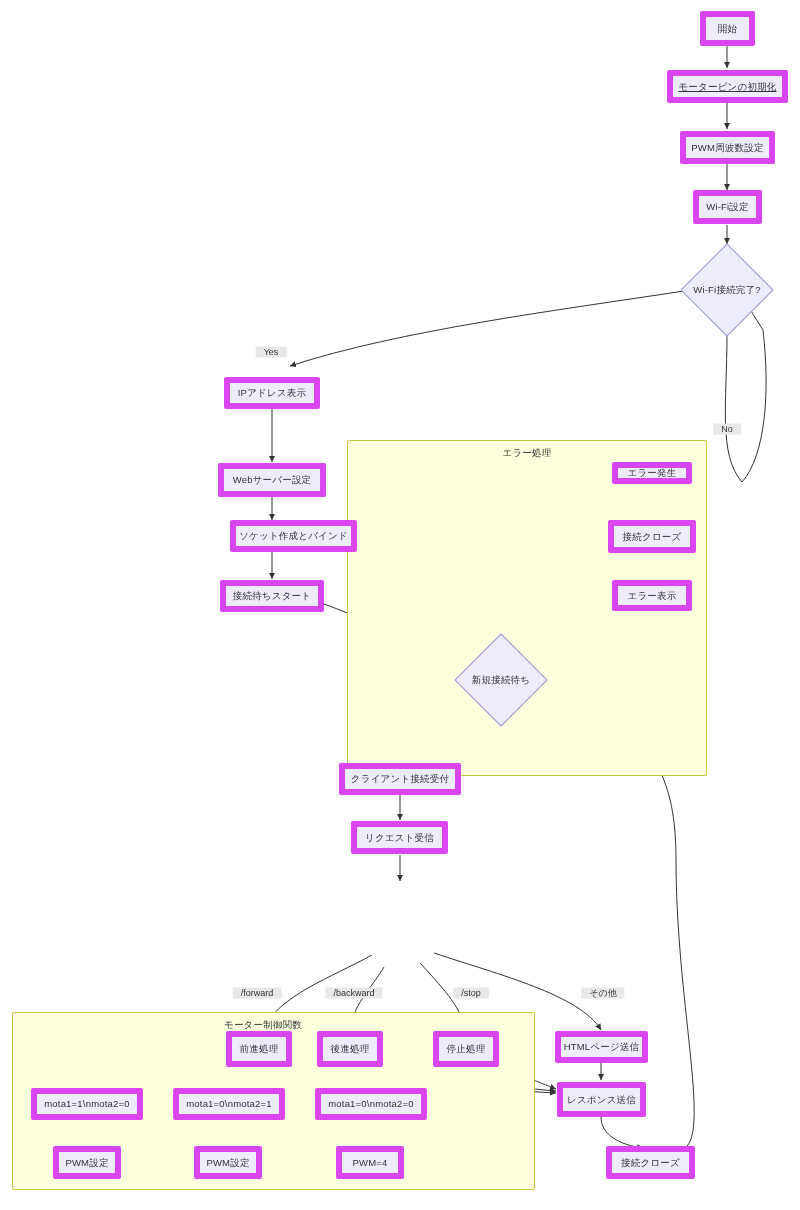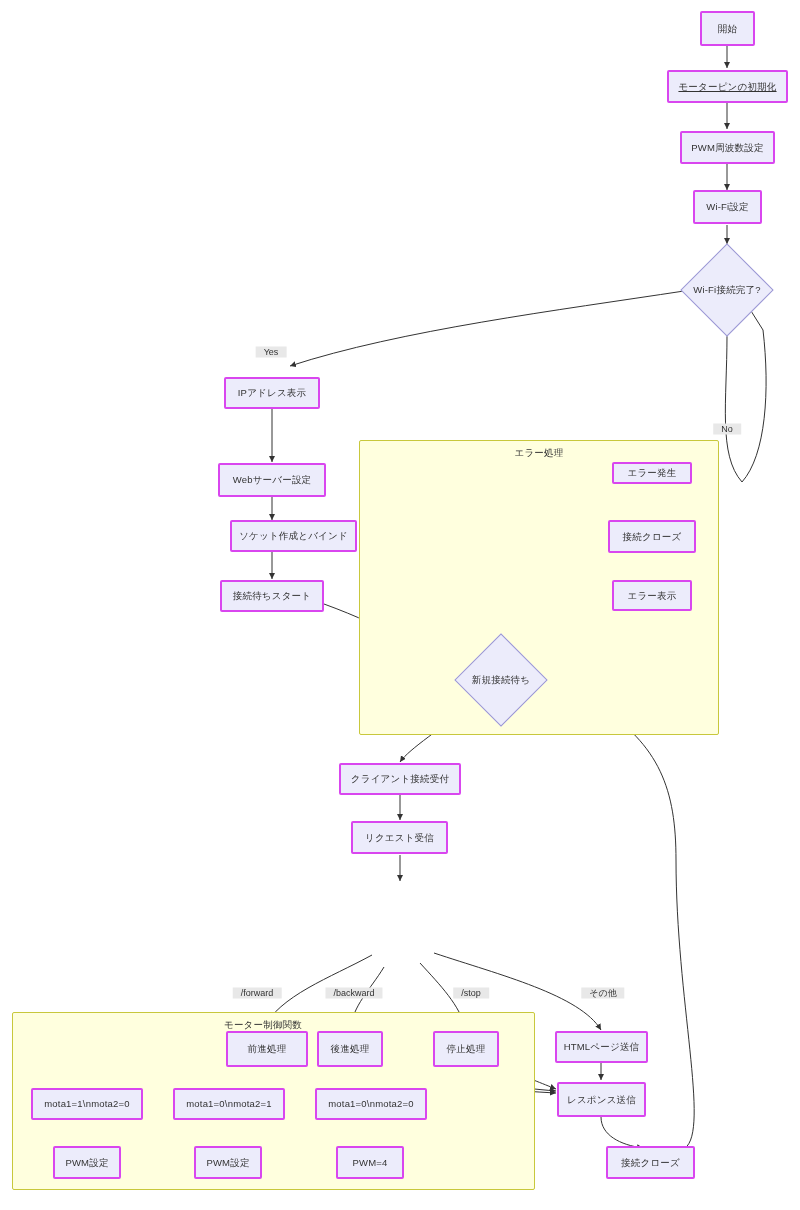--- a/index.html
+++ b/index.html
@@ -26,21 +26,21 @@
     pointer-events: none;
   }
   .node {
     position: absolute;
     box-sizing: border-box;
     display: flex;
     align-items: center;
     justify-content: center;
     text-align: center;
     background: #ECECFB;
-    border: 2px solid #d946ef;
+    border: 6px solid #d946ef;
     border-radius: 2px;
     color: #333333;
     font-size: 9.5px;
     line-height: 1.25;
     letter-spacing: .2px;
     z-index: 3;
   }
   .node-label {
     display: block;
     white-space: pre;
@@ -104,21 +104,21 @@
     fill: none;
     stroke: #333333;
     stroke-width: 1;
   }
 </style>
 </head>
 <body>
 
 <div id="diagram-root">
 
-  <div class="cluster" style="left:359px; top:440px; width:360px; height:295px;">
+  <div class="cluster" style="left:347px; top:440px; width:360px; height:336px;">
     <div class="cluster-title">エラー処理</div>
   </div>
 
   <div class="cluster" style="left:12px; top:1012px; width:523px; height:178px;">
     <div class="cluster-title" style="text-align:center; width:500px;">モーター制御関数</div>
   </div>
 
   <svg id="edge-layer" viewBox="0 0 800 1210" xmlns="http://www.w3.org/2000/svg">
     <defs>
       <marker id="arrow" markerWidth="8" markerHeight="8" refX="6" refY="3" orient="auto" markerUnits="strokeWidth">
@@ -255,21 +255,21 @@
 
   <div class="node" style="left:339px; top:763px; width:122px; height:32px;">
     <span class="node-label">クライアント接続受付</span>
   </div>
 
   <div class="node" style="left:351px; top:821px; width:97px; height:33px;">
     <span class="node-label">リクエスト受信</span>
   </div>
 
 
-  <div class="node" style="left:226px; top:1031px; width:82px; height:36px;">
+  <div class="node" style="left:226px; top:1031px; width:66px; height:36px;">
     <span class="node-label">前進処理</span>
   </div>
 
   <div class="node" style="left:317px; top:1031px; width:66px; height:36px;">
     <span class="node-label">後進処理</span>
   </div>
 
   <div class="node" style="left:433px; top:1031px; width:66px; height:36px;">
     <span class="node-label">停止処理</span>
   </div>

